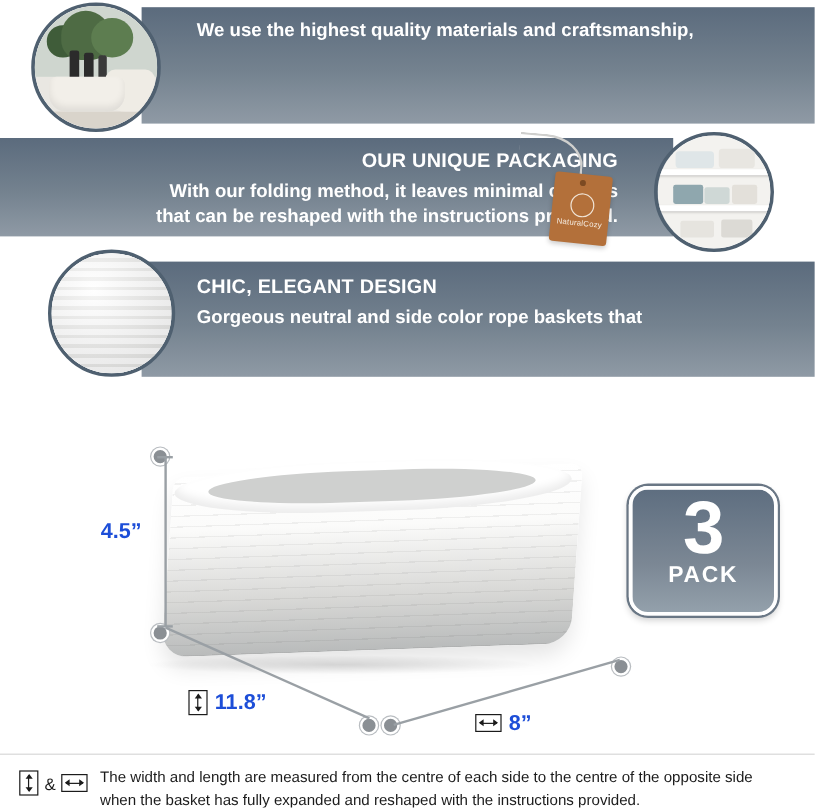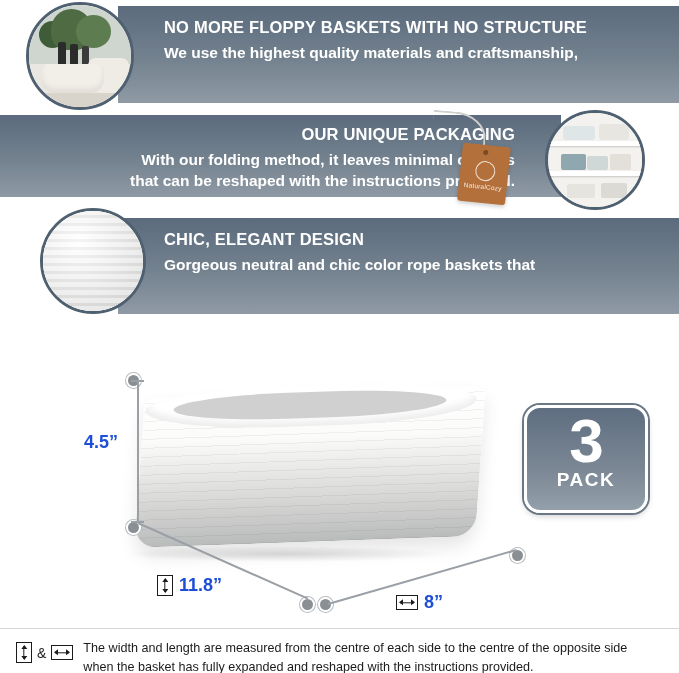--- a/index.html
+++ b/index.html
@@ -335,21 +335,20 @@
     color: #1b1b1b;
     line-height: 1.5;
   }
 </style>
 </head>
 <body>
 
 <div class="page">
 
   <div class="banner banner-1">
-    <div class="banner-title">NO MORE FLOPPY BASKETS WITH NO STRUCTURE</div>
     <div class="banner-body">
       <div>We use the highest quality materials and craftsmanship,</div>
     </div>
   </div>
 
   <div class="bubble bubble-1">
     <div class="photo">
       <div class="p1-bg"></div>
       <div class="p1-wall"></div>
       <div class="p1-plant-c"></div>
@@ -383,21 +382,21 @@
       <div class="p2-item-e"></div>
       <div class="p2-shelf p2-s2"></div>
       <div class="p2-item-f"></div>
       <div class="p2-item-g"></div>
     </div>
   </div>
 
   <div class="banner banner-3">
     <div class="banner-title">CHIC, ELEGANT DESIGN</div>
     <div class="banner-body">
-      <div>Gorgeous neutral and chic color rope baskets that</div>
+      <div>Gorgeous neutral and side color rope baskets that</div>
     </div>
   </div>
 
   <div class="bubble bubble-3">
     <div class="photo">
       <div class="p3-bg"></div>
       <div class="p3-shadow"></div>
     </div>
   </div>
 

